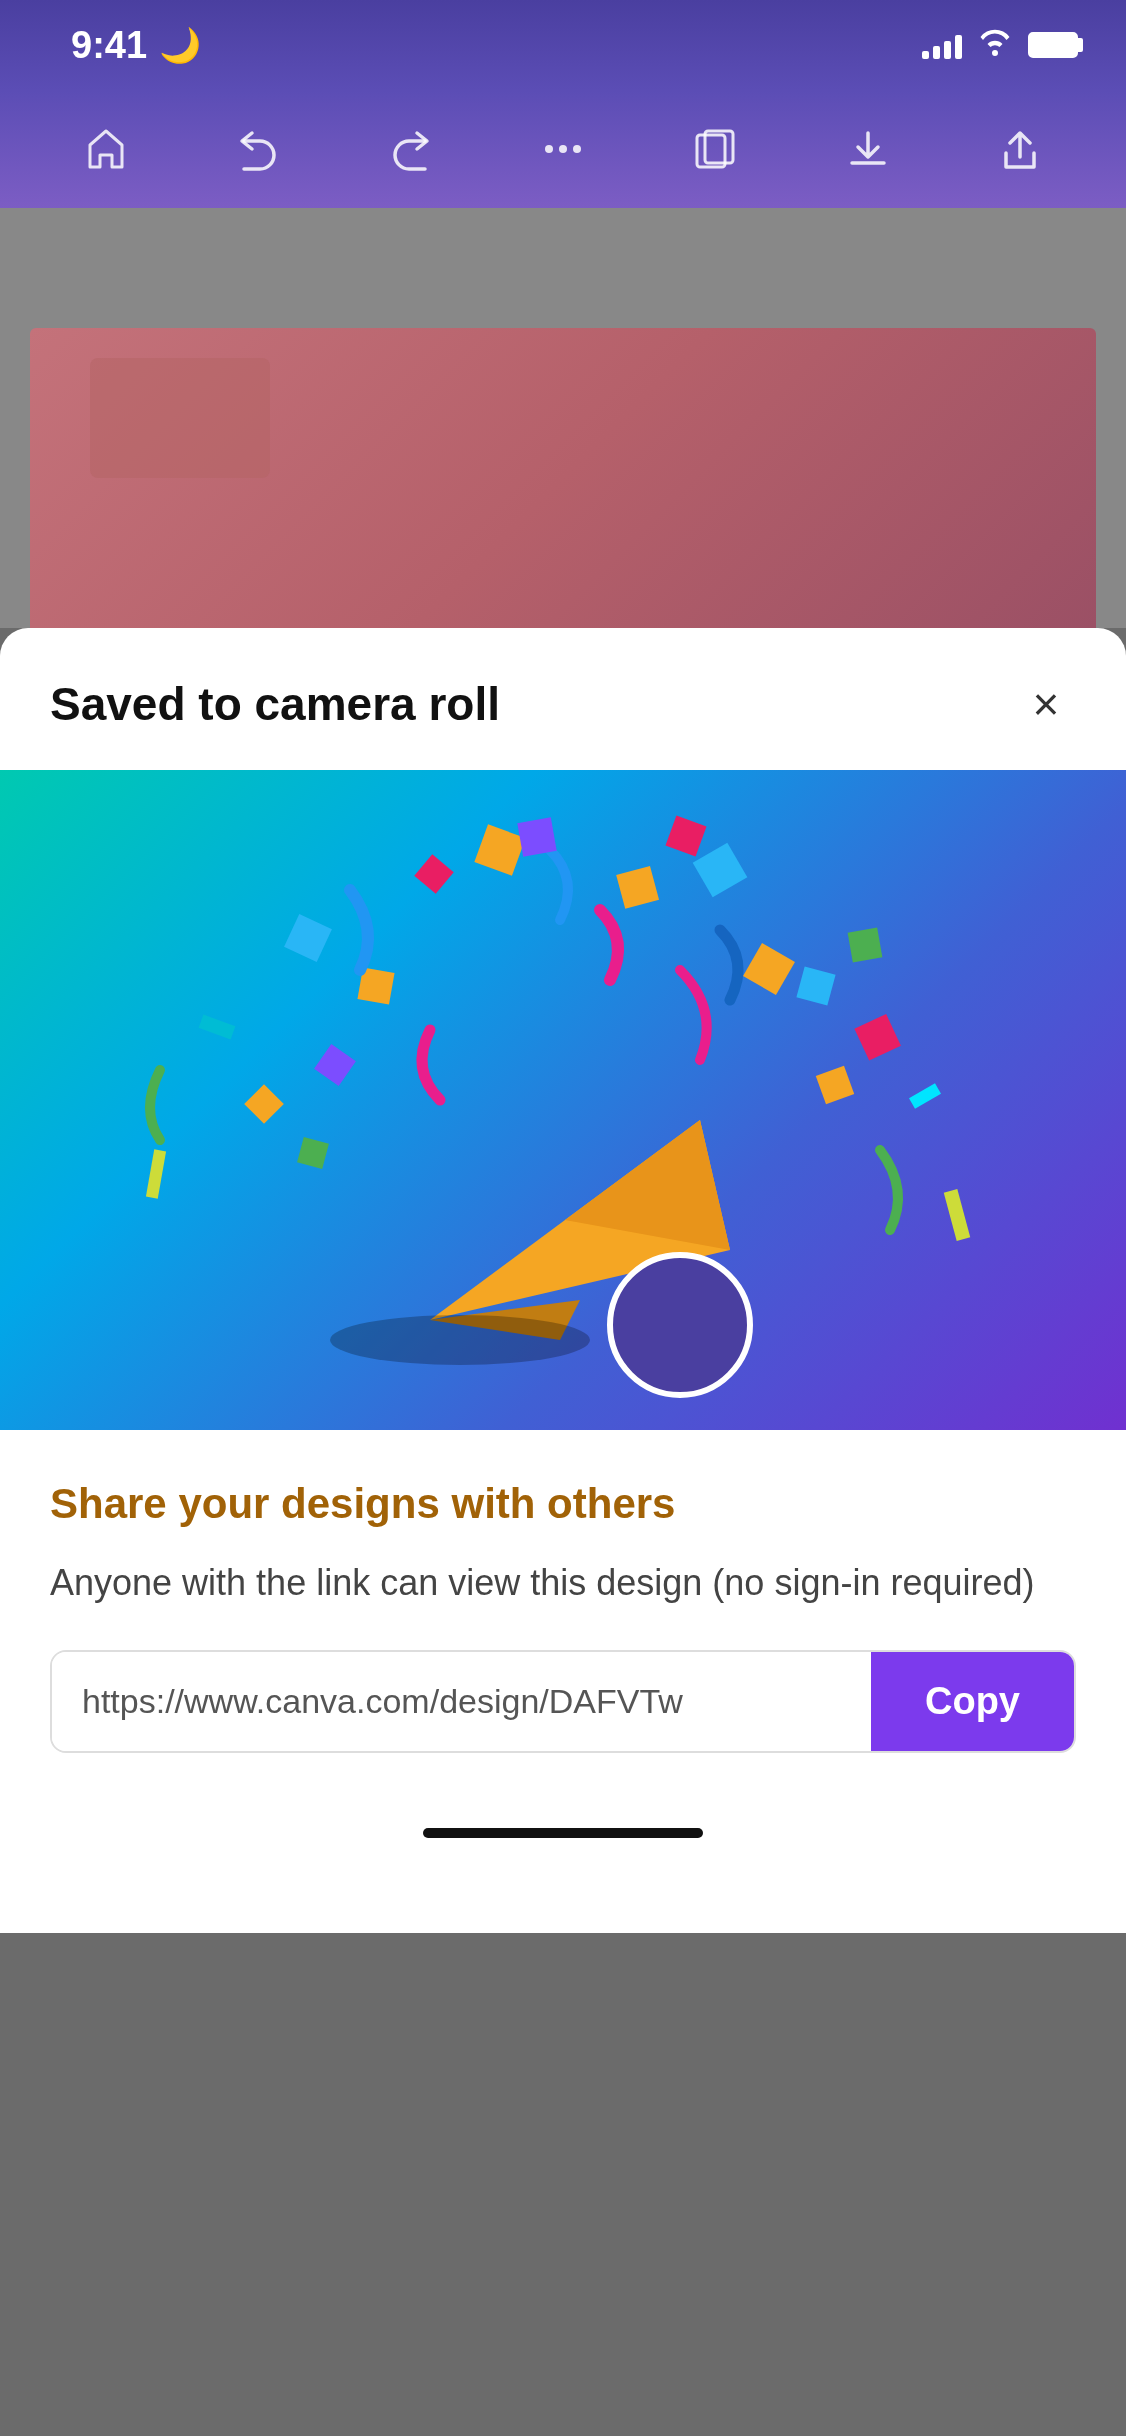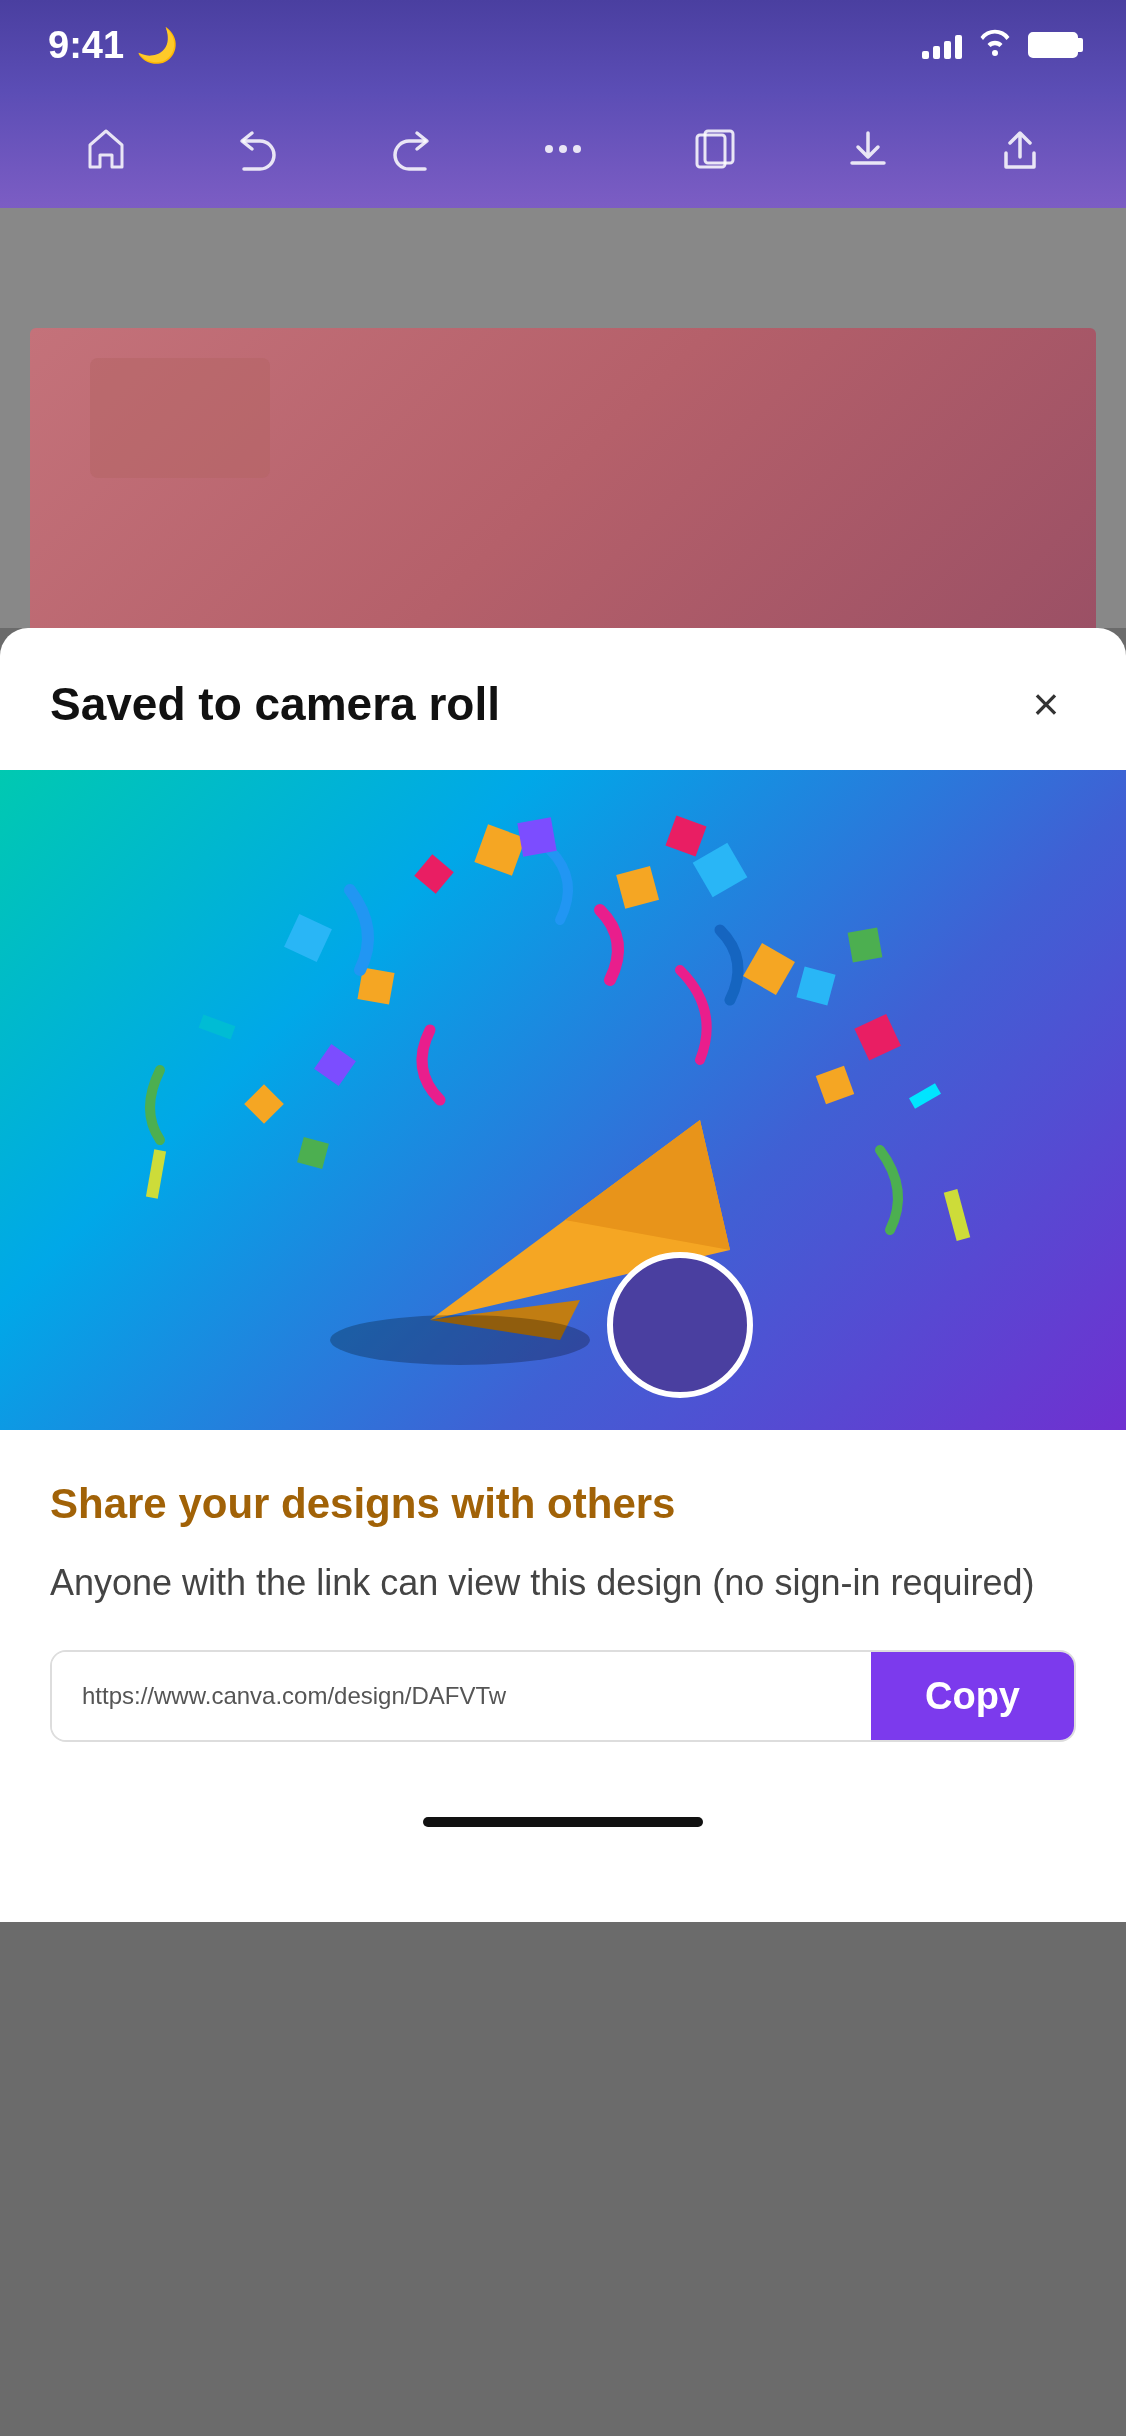--- a/index.html
+++ b/index.html
@@ -22,20 +22,21 @@
       justify-content: space-between;
       padding: 0 48px;
     }
     .status-time {
       color: white;
       font-size: 38px;
       font-weight: 600;
       display: flex;
       align-items: center;
       gap: 12px;
+      margin-left: 23px;
     }
     .moon-icon {
       font-size: 34px;
     }
     .status-icons {
       display: flex;
       align-items: center;
       gap: 16px;
     }
     .signal-bars {
@@ -188,21 +189,21 @@
     .link-row {
       display: flex;
       align-items: stretch;
       border: 2px solid #ddd;
       border-radius: 16px;
       overflow: hidden;
     }
     .link-input {
       flex: 1;
       padding: 30px 30px;
-      font-size: 24px;
+      font-size: 34px;
       color: #555;
       border: none;
       outline: none;
       background: white;
       white-space: nowrap;
       overflow: hidden;
       text-overflow: ellipsis;
     }
     .copy-btn {
       background: #7c3aed;

